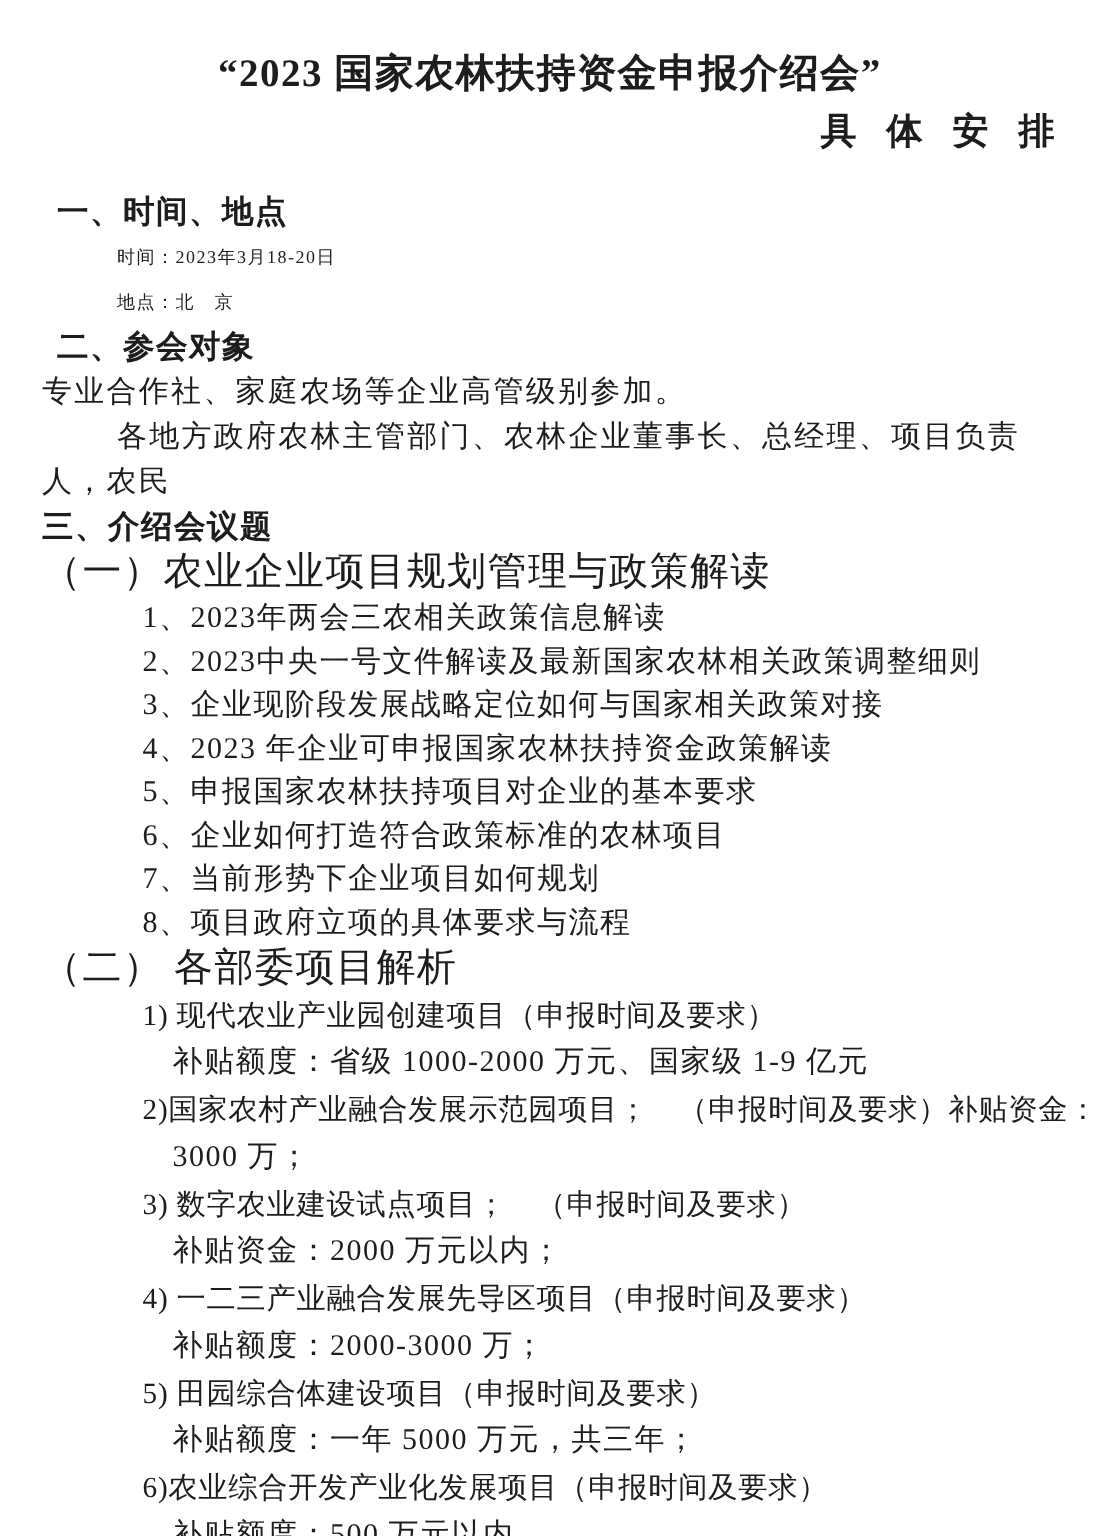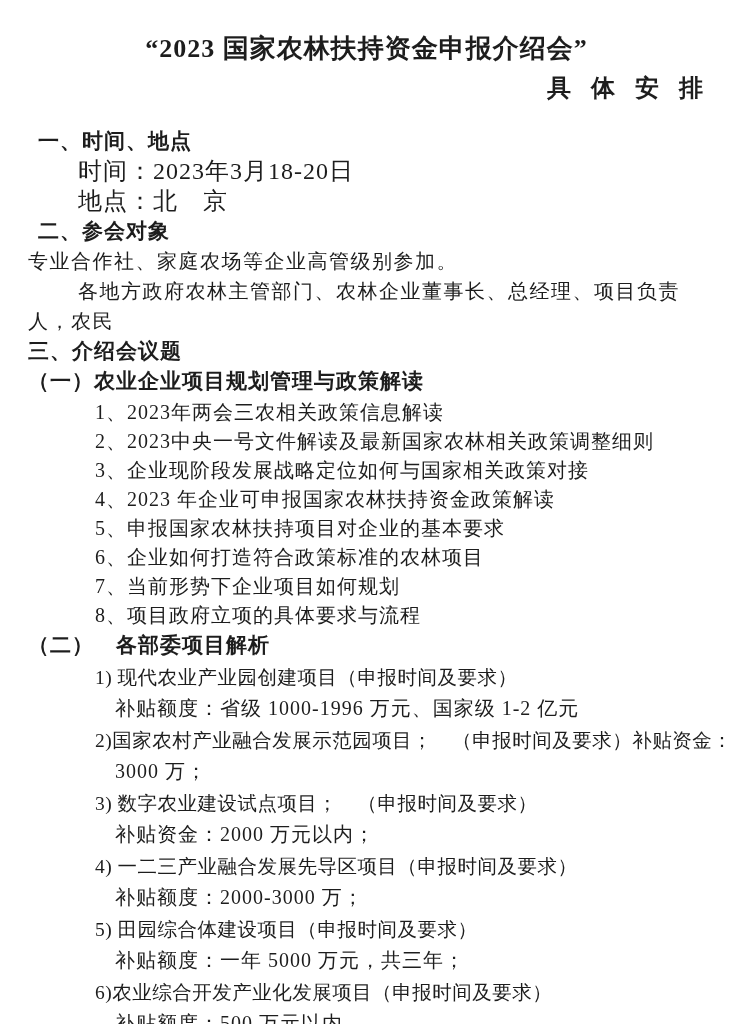--- a/index.html
+++ b/index.html
@@ -26,32 +26,32 @@
   }
 
   .sec-heading {
     font-size: 21px; font-weight: bold;
     line-height: 30px; letter-spacing: 1px;
     margin: 0 0 0 10px;
   }
   .sec-heading.first { margin-top: 22px; }
 
   .info-line {
-    font-size: 24px; line-height: 30px; letter-spacing: 1px;
+    font-size: 12px; line-height: 30px; letter-spacing: 1px;
     margin-left: 50px;
   }
 
   .para-line {
     font-size: 20px; line-height: 30px; letter-spacing: 1.5px;
     margin: 0;
   }
   .para-line.indent { text-indent: 50px; }
 
   .sub-heading {
-    font-size: 21px; font-weight: bold;
+    font-size: 26px; font-weight: normal;
     line-height: 30px; letter-spacing: 1px;
     margin: 0;
   }
   .sub-heading .part-no { display: inline-block; min-width: 88px; }
 
   .agenda-list { margin: 2px 0 0 0; }
   .agenda-item {
     font-size: 20px; line-height: 29px; letter-spacing: 1px;
     margin-left: 67px;
   }
@@ -98,21 +98,21 @@
     <div class="agenda-item">8、项目政府立项的具体要求与流程</div>
   </div>
 
   <div class="sub-heading">
     <span class="part-no">（二）</span><span>各部委项目解析</span>
   </div>
 
   <div class="projects">
     <div class="project">
       <div class="proj-line1">1) 现代农业产业园创建项目（申报时间及要求）</div>
-      <div class="proj-line2">补贴额度：省级 1000-1996 万元、国家级 1-2 亿元</div>
+      <div class="proj-line2">补贴额度：省级 1000-2000 万元、国家级 1-9 亿元</div>
     </div>
     <div class="project">
       <div class="proj-line1">2)国家农村产业融合发展示范园项目；　（申报时间及要求）补贴资金：</div>
       <div class="proj-line2">3000 万；</div>
     </div>
     <div class="project">
       <div class="proj-line1">3) 数字农业建设试点项目；　（申报时间及要求）</div>
       <div class="proj-line2">补贴资金：2000 万元以内；</div>
     </div>
     <div class="project">

